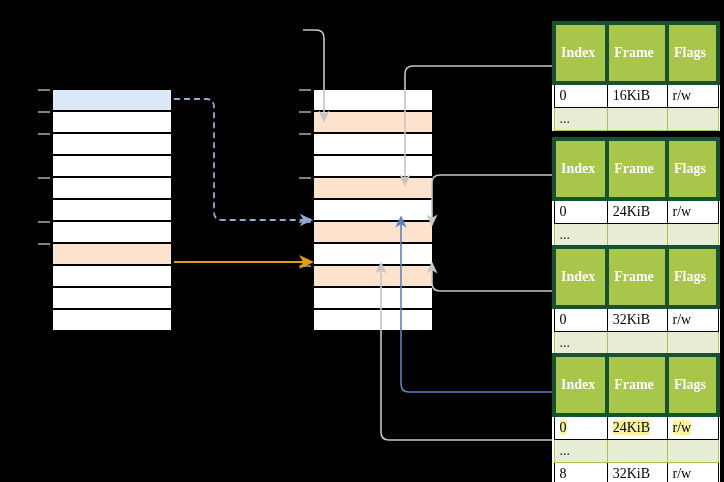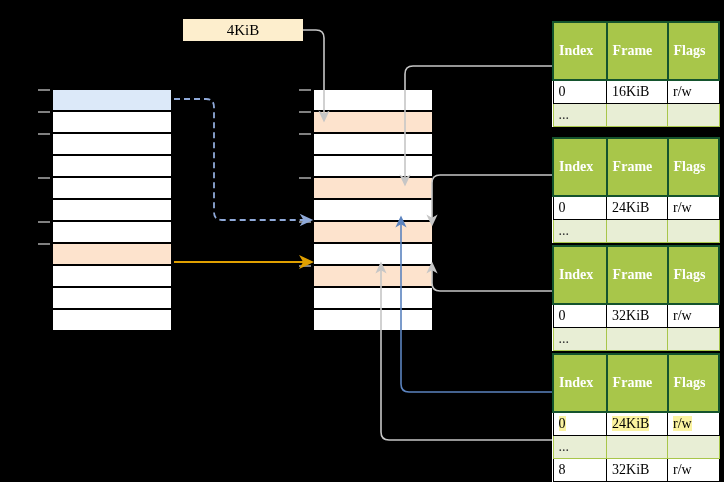--- a/index.html
+++ b/index.html
@@ -37,21 +37,21 @@
     background:#ffffff;
     font-size:14px;
     box-sizing:border-box;
   }
   table.ptab th{
     background:#a8c64a;
     color:#ffffff;
     font-weight:bold;
     text-align:left;
     padding:20px 5px;
-    border:2px solid #14532d;
+    border:4px solid #14532d;
     font-size:14px;
     white-space:nowrap;
   }
   table.ptab td{
     background:#ffffff;
     color:#000000;
     text-align:left;
     padding:1px 5px;
     border:1px solid #000000;
     white-space:nowrap;
@@ -67,21 +67,20 @@
   .c-frm{width:62px;}
   .c-flg{width:50px;margin-top:8px;}
 
   svg.wires{position:absolute;left:0;top:0;width:724px;height:482px;pointer-events:none;}
 </style>
 </head>
 <body>
 
 <div id="stage">
 
-  <div class="kbox" style="left:183px;top:19px;width:120px;height:22px;">4KiB</div>
 
   <div id="left-col" class="col" style="left:52px;top:89px;width:120px;height:242px;border:none;">
       <div class="cell blue" style="top: 0px; height: 22px;"></div>
       <div class="cell" style="top: 22px; height: 22px;"></div>
       <div class="cell" style="top: 44px; height: 22px;"></div>
       <div class="cell" style="top: 66px; height: 22px;"></div>
       <div class="cell" style="top: 88px; height: 22px;"></div>
       <div class="cell" style="top: 110px; height: 22px;"></div>
       <div class="cell" style="top: 132px; height: 22px;"></div>
       <div class="cell peach" style="top: 154px; height: 22px;"></div>

